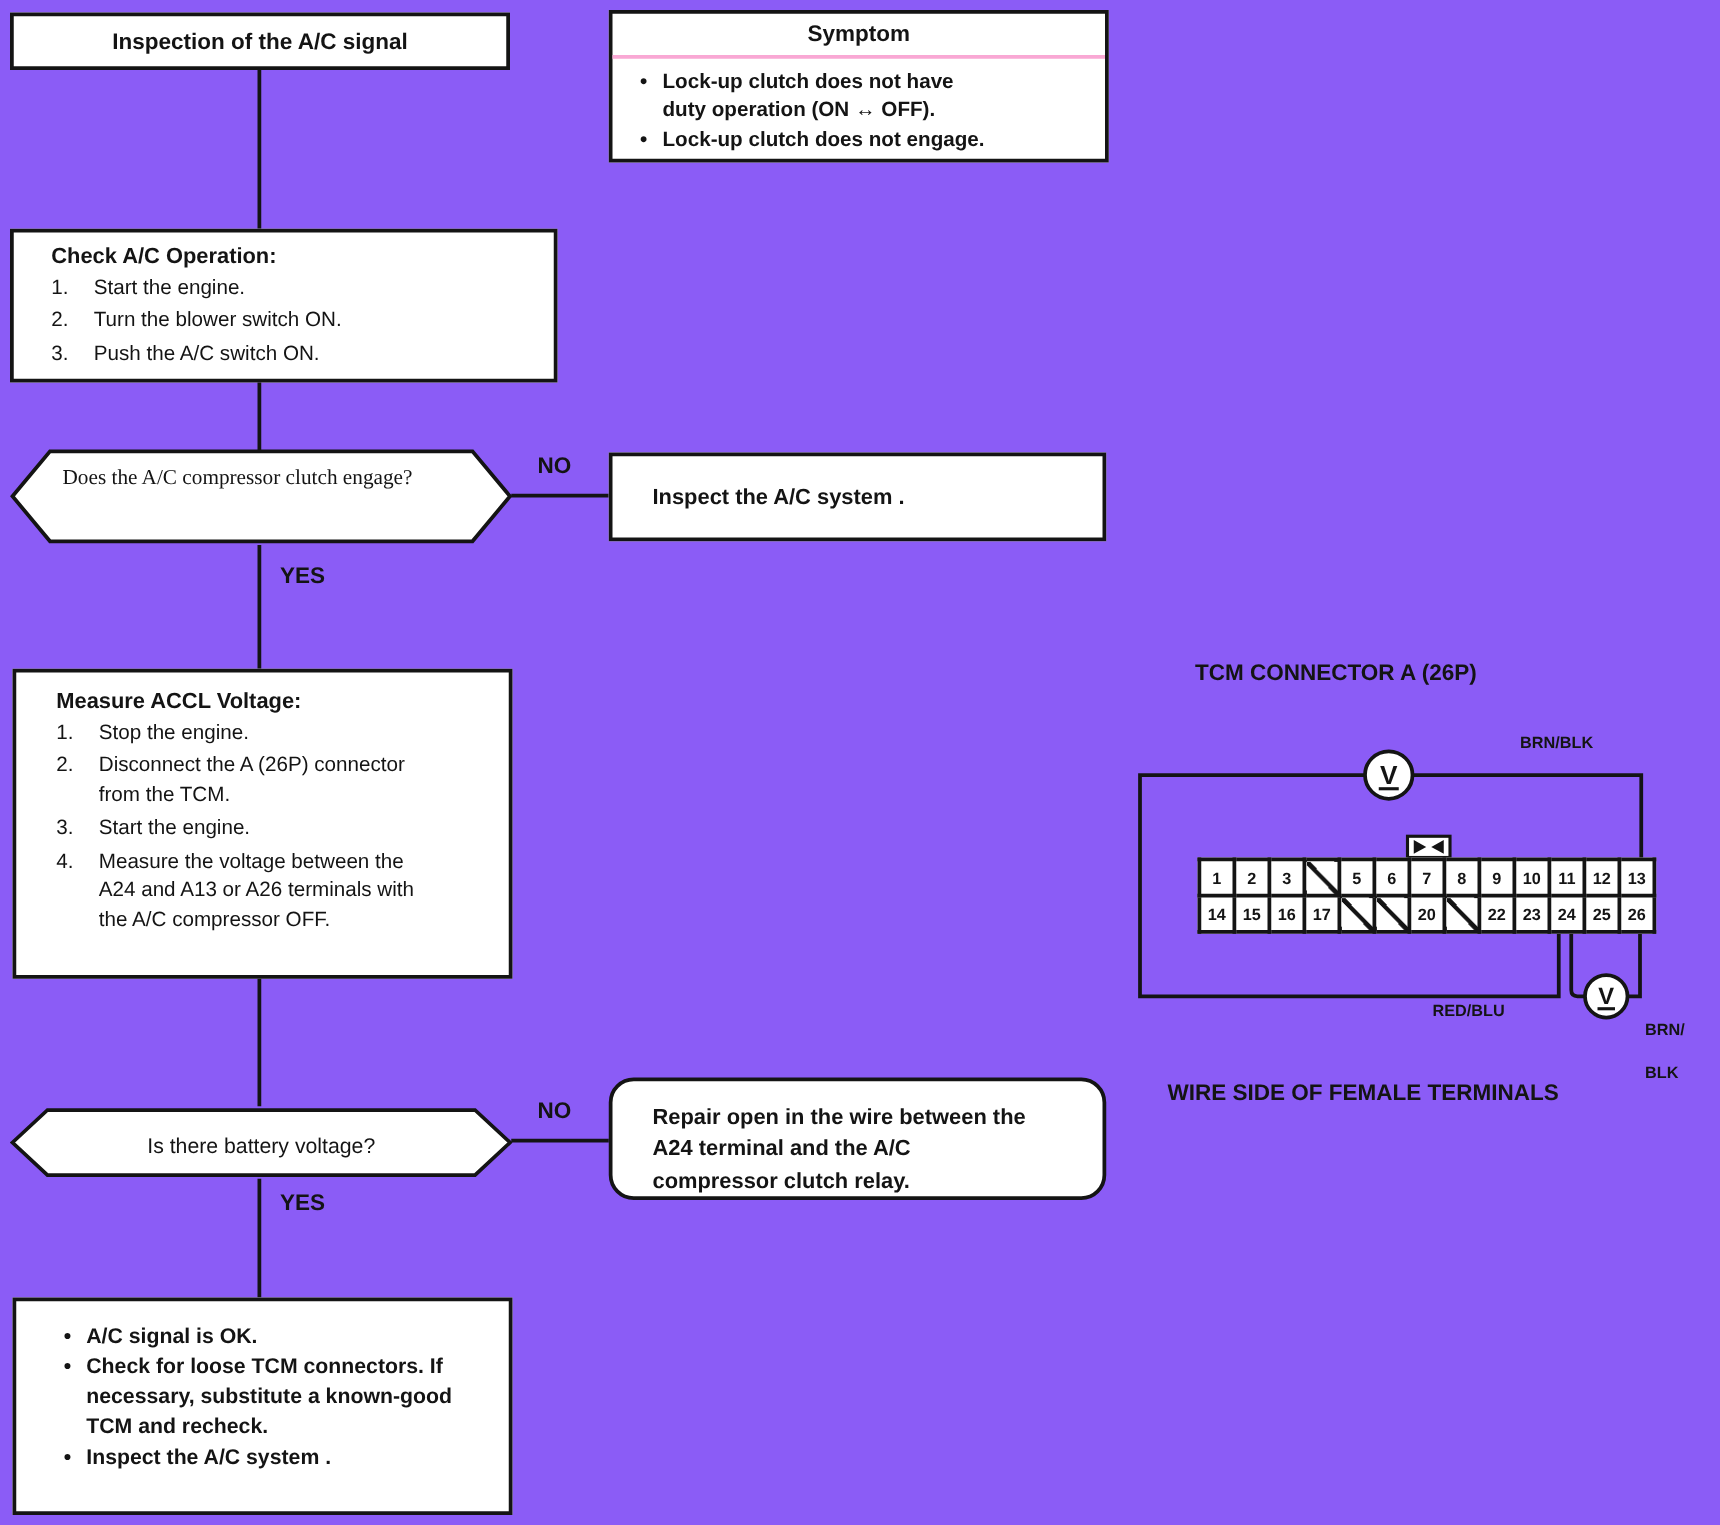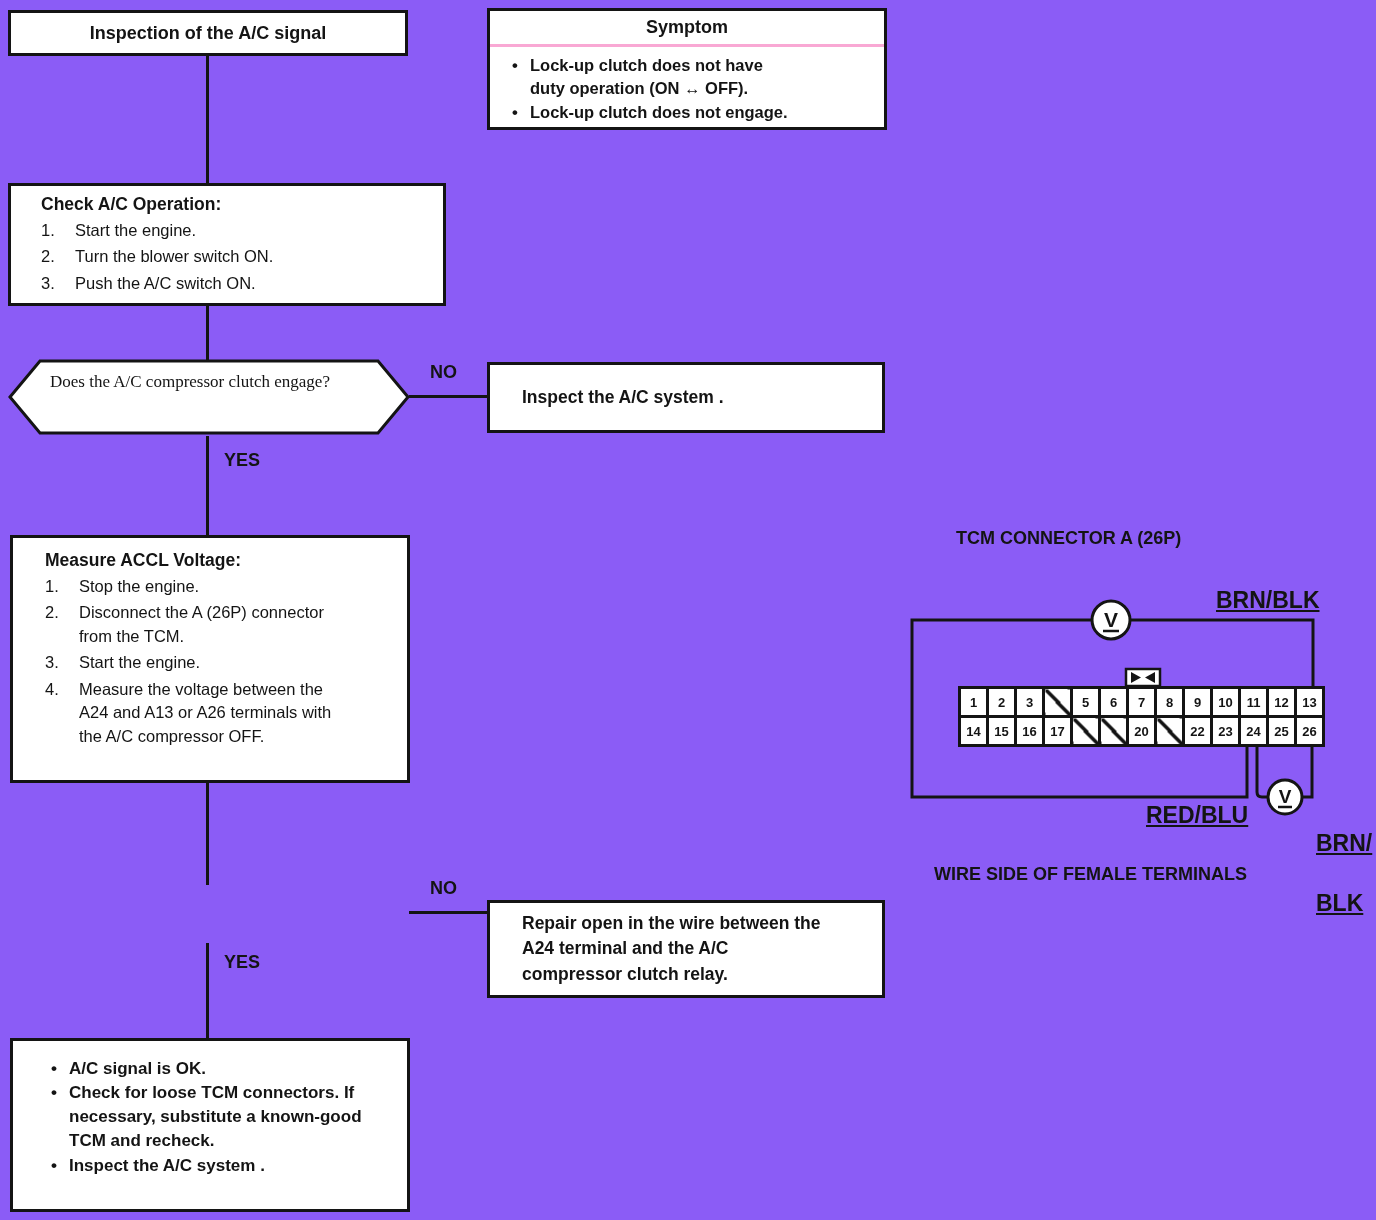--- a/index.html
+++ b/index.html
@@ -12,21 +12,21 @@
   .vline,.hline{position:absolute;background:#141414;}
   .box-title{font-weight:bold;font-size:17.5px;margin-bottom:4px;}
   .step{display:flex;font-size:16.5px;line-height:1.42;margin-top:3px;}
   .step .num{width:34px;flex:0 0 34px;}
   .step .txt{max-width:272px;}
   .bullet-item{display:flex;font-weight:bold;line-height:1.42;}
   .bullet-item .mark{width:18px;flex:0 0 18px;text-align:left;}
   .edge-label{position:absolute;font-weight:bold;font-size:18px;}
   .hexwrap{position:absolute;}
   .hex-text{position:absolute;font-size:17px;line-height:1.6;}
-  .wire-label{position:absolute;font-weight:bold;font-size:23px;line-height:1.3;white-space:pre-line;text-decoration:underline;}
+  .wire-label{position:absolute;font-weight:bold;font-size:13px;line-height:1.3;white-space:pre-line;}
   table.connector{
     position:absolute;border-collapse:collapse;background:#ffffff;
     font-weight:bold;font-size:13px;
   }
   table.connector td{
     border:3px solid #141414;width:25px;height:26px;min-width:25px;
     text-align:center;padding:0;
   }
   table.connector td.slash{
     background-image:linear-gradient(to right top, transparent 45%, #141414 45%, #141414 55%, transparent 55%);
@@ -106,24 +106,30 @@
       <span class="txt">Start the engine.</span>
     </div>
     <div class="step">
       <span class="num">4.</span>
       <span class="txt">Measure the voltage between the A24 and A13 or A26 terminals with the A/C compressor OFF.</span>
     </div>
   </div>
 
   <div class="vline" style="left:206px;top:783px;width:3px;height:102px;"></div>
 
+  <div class="hexwrap" style="left:8px;top:885px;width:402px;height:58px;">
+    <svg width="402" height="58" viewBox="0 0 402 58">
+      <polygon points="2,29 30,3 372,3 400,29 372,55 30,55" fill="#ffffff" stroke="#141414" stroke-width="3"></polygon>
+    </svg>
+    <div class="hex-text" style="left:0;top:18px;width:402px;text-align:center;">Is there battery voltage?</div>
+  </div>
   <div class="edge-label" style="left:430px;top:878px;">NO</div>
   <div class="hline" style="left:409px;top:911px;width:78px;height:3px;"></div>
 
-  <div class="box" style="left:487px;top:900px;width:398px;height:98px;display:flex;align-items:center;padding-left:32px;">
+  <div class="box" style="left:487px;top:862px;width:398px;height:98px;display:flex;align-items:flex-end;padding-left:32px;border-radius:20px;">
     <div style="font-weight:bold;font-size:17.5px;line-height:1.45;max-width:305px;">Repair open in the wire between the A24 terminal and the A/C compressor clutch relay.</div>
   </div>
 
   <div class="vline" style="left:206px;top:943px;width:3px;height:95px;"></div>
   <div class="edge-label" style="left:224px;top:952px;">YES</div>
 
   <div class="box" style="left:10px;top:1038px;width:400px;height:174px;padding:16px 10px 6px 38px;font-size:17px;">
     <div class="bullet-item">
       <span class="mark">•</span>
       <span style="max-width:320px;">A/C signal is OK.</span>

